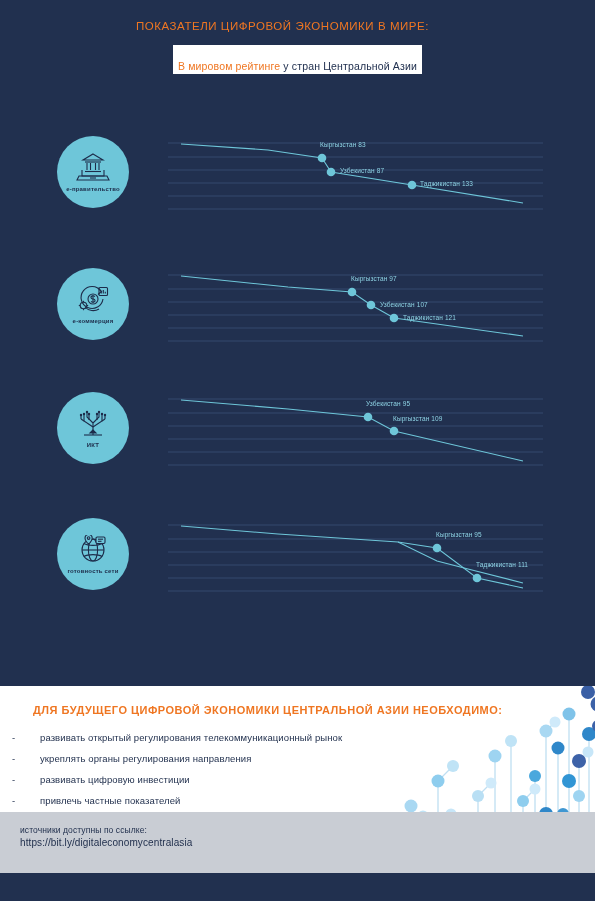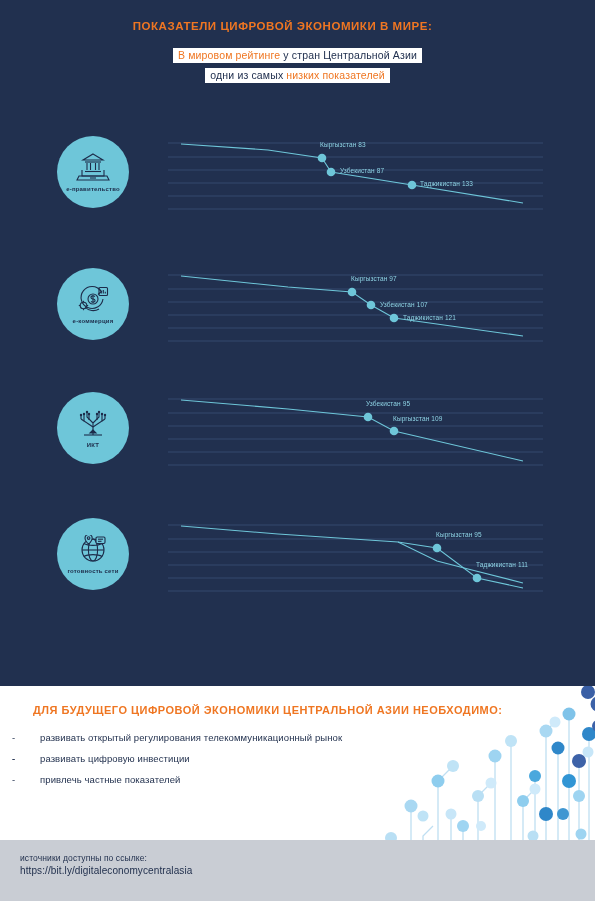--- a/index.html
+++ b/index.html
@@ -14,30 +14,30 @@
   
   .dark-panel{
     position:absolute;left:0;top:0;width:595px;height:661px;
     background:#21304f;
   }
 
   .main-title{
     position:absolute;left:0;top:20px;width:565px;
     text-align:center;
     color:#ef7622;
-    font-size:11.5px;font-weight:bold;letter-spacing:.55px;
+    font-size:11.5px;font-weight:normal;letter-spacing:.55px;
   }
 
   .subtitle-wrap{
     position:absolute;left:0;top:45px;width:595px;
     text-align:center;
   }
   .sub-line{
     display:inline-block;background:#ffffff;color:#21304f;
-    font-size:10.5px;padding:1px 5px 2px 5px;margin-bottom:2px;
+    font-size:10.5px;padding:15px 5px 2px 5px;margin-bottom:2px;
     letter-spacing:.15px;white-space:nowrap;
   }
   .sub-line .hl{color:#ef7622;}
 
   
   .row{position:absolute;left:0;width:595px;height:112px;}
 
   .badge{
     position:absolute;left:57px;top:0;
     width:72px;height:72px;border-radius:50%;
@@ -77,42 +77,41 @@
     margin:0;padding:0;list-style:none;
   }
   .needs-list li{
     color:#1d2c4a;font-size:9.5px;margin-bottom:10px;
     position:relative;padding-left:28px;letter-spacing:.1px;
   }
   .needs-list li .dash{position:absolute;left:0;top:0;}
 
   
   .footer{
-    position:absolute;left:0;top:840px;width:595px;height:61px;
+    position:absolute;left:0;top:812px;width:595px;height:61px;
     background:#c9cdd4;
   }
   .footer-text{
     position:absolute;left:20px;top:12px;
     color:#1d2c4a;font-size:8.5px;line-height:1.45;
     letter-spacing:.1px;
   }
   .footer-text .l2{font-size:10px;}
 </style>
 </head>
 <body>
 
 <div class="page">
 
   <div class="dark-panel">
 
     <div class="main-title">ПОКАЗАТЕЛИ ЦИФРОВОЙ ЭКОНОМИКИ В МИРЕ:</div>
 
     <div class="subtitle-wrap">
       <div class="sub-line"><span class="hl">В мировом рейтинге</span><span> у стран Центральной Азии</span></div><br>
-      <div class="sub-line"><span>одни из самых </span><span class="hl">низких показателей</span></div>
     </div>
 
     <div class="row" style="top:136px;">
       <div class="badge">
         <svg width="34" height="30" viewBox="0 0 34 30">
           <g stroke="#1d2c4a" stroke-width="1.1" fill="none">
             <path d="M17 1 L27 7 L7 7 Z"></path>
             <line x1="9" y1="9" x2="25" y2="9"></line>
             <line x1="11" y1="10" x2="11" y2="17"></line>
             <line x1="14.5" y1="10" x2="14.5" y2="17"></line>
@@ -342,21 +341,21 @@
         <circle cx="150" cy="150" r="5.5" fill="#b9dff4"></circle>
         <circle cx="120" cy="160" r="5.5" fill="#c7e6f8"></circle>
         <circle cx="98" cy="140" r="5" fill="#cfeafa"></circle>
       </g>
     </svg>
 
     <div class="needs-title">ДЛЯ БУДУЩЕГО ЦИФРОВОЙ ЭКОНОМИКИ ЦЕНТРАЛЬНОЙ АЗИИ НЕОБХОДИМО:</div>
 
     <ul class="needs-list">
       <li><span class="dash">-</span><span>развивать открытый регулирования телекоммуникационный рынок</span></li>
-      <li><span class="dash">-</span></li>
+      <li><span class="dash">-</span><span>укреплять органы регулирования направления</span></li>
       <li><span class="dash">-</span><span>развивать цифровую инвестиции</span></li>
       <li><span class="dash">-</span><span>привлечь частные показателей</span></li>
     </ul>
   </div>
 
   <div class="footer">
     <div class="footer-text">
       <div>источники доступны по ссылке:</div>
       <div class="l2">https://bit.ly/digitaleconomycentralasia</div>
     </div>

